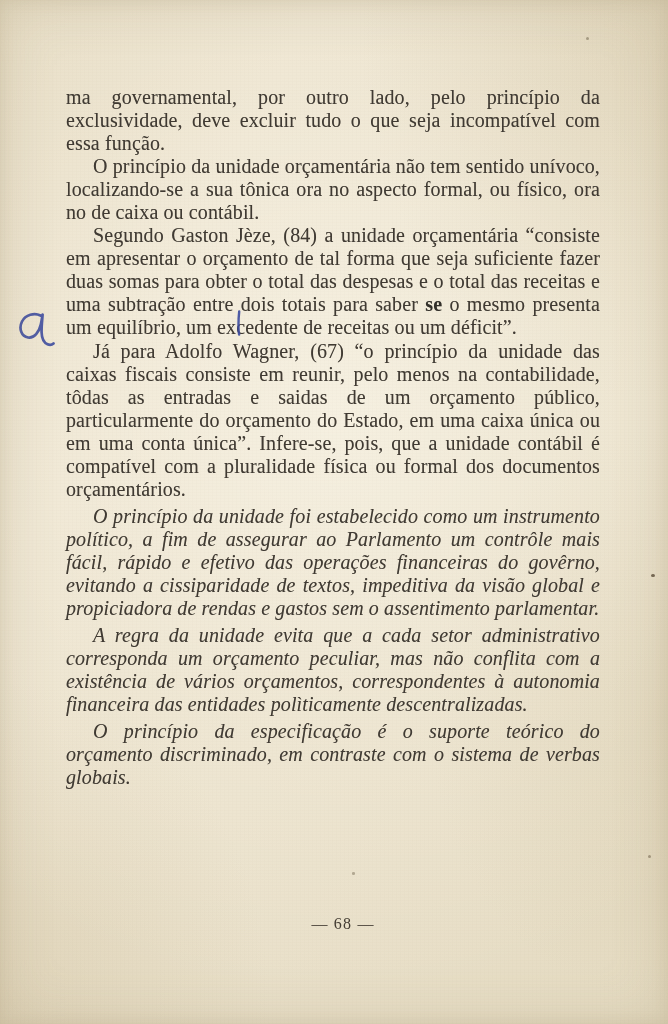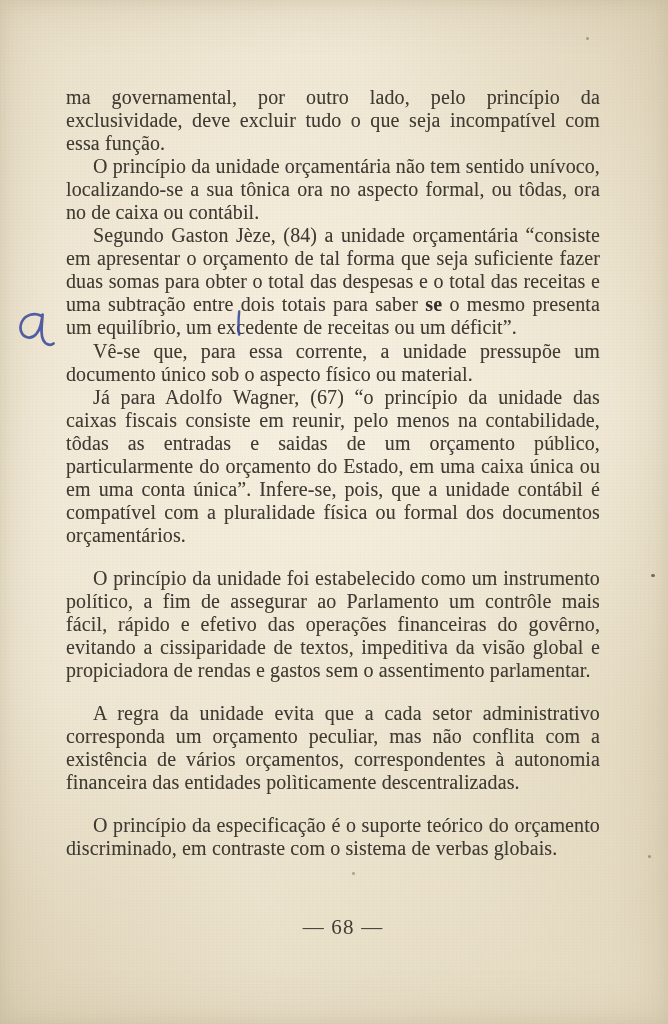--- a/index.html
+++ b/index.html
@@ -42,21 +42,21 @@
     color:#403a32;
     font-size:20px;
     line-height:23.05px;
     text-align:justify;
     text-justify:inter-word;
     letter-spacing:.12px;
     -webkit-font-smoothing:antialiased;
   }
   .column p{margin:0;}
   .column p.indent{text-indent:27px;}
-  .column p.gap-before{margin-top:20px;}
+  .column p.gap-before{margin-top:4px;font-style:italic;}
 
   
   .column{
     text-shadow:0 0 .45px rgba(64,58,50,0.30);
     filter:saturate(.92);
   }
   .ink-strong{color:#33302a;font-weight:600;letter-spacing:.2px;}
 
   
   .margin-note{
@@ -77,21 +77,21 @@
   .insert-mark svg{display:block;width:100%;height:100%;
     filter:blur(.20px) opacity(.90);}
 
   
   .folio{
     position:absolute;
     left:0;right:0;
     top:915px;
     text-align:center;
     color:#433c33;
-    font-size:21px;
+    font-size:16px;
     letter-spacing:1.2px;
     font-family:"Liberation Serif","DejaVu Serif",serif;
     padding-left:18px;
   }
 
   
   .speck{position:absolute;border-radius:50%;pointer-events:none;}
   .speck.s1{left:586px;top:37px;width:3px;height:3px;background:rgba(92,80,58,0.45);}
   .speck.s2{left:651px;top:574px;width:4px;height:3.4px;background:rgba(70,56,38,0.72);}
   .speck.s3{left:648px;top:855px;width:3px;height:3px;background:rgba(92,78,56,0.48);}
@@ -100,25 +100,24 @@
 </head>
 <body>
 
 <div class="page"></div>
 <div class="grain"></div>
 
 <div class="column">
 
   <p class="cont">ma governamental, por outro lado, pelo princípio da exclusividade, deve excluir tudo o que seja incompatível com essa função.</p>
 
-  <p class="indent">O princípio da unidade orçamentária não tem sentido unívoco, localizando-se a sua tônica ora no aspecto formal, ou tôdas, ora no de caixa ou contábil.</p>
+  <p class="indent">O princípio da unidade orçamentária não tem sentido unívoco, localizando-se a sua tônica ora no aspecto formal, ou físico, ora no de caixa ou contábil.</p>
 
   <p class="indent"><span>Segundo Gaston Jèze, (84) a unidade orçamentária “consiste em apresentar o orçamento de tal forma que seja suficiente fazer duas somas para obter o total das despesas e o total das receitas e uma subtração entre dois totais para saber </span><span class="ink-strong">se</span><span> o mesmo presenta um equilíbrio, um excedente de receitas ou um déficit”.</span></p>
 
-  <p class="indent">Vê-se que, para essa corrente, a unidade pressupõe um documento único sob o aspecto físico ou material.</p>
 
   <p class="indent">Já para Adolfo Wagner, (67) “o princípio da unidade das caixas fiscais consiste em reunir, pelo menos na contabilidade, tôdas as entradas e saidas de um orçamento público, particularmente do orçamento do Estado, em uma caixa única ou em uma conta única”. Infere-se, pois, que a unidade contábil é compatível com a pluralidade física ou formal dos documentos orçamentários.</p>
 
   <p class="indent gap-before">O princípio da unidade foi estabelecido como um instrumento político, a fim de assegurar ao Parlamento um contrôle mais fácil, rápido e efetivo das operações financeiras do govêrno, evitando a cissiparidade de textos, impeditiva da visão global e propiciadora de rendas e gastos sem o assentimento parlamentar.</p>
 
   <p class="indent gap-before">A regra da unidade evita que a cada setor administrativo corresponda um orçamento peculiar, mas não conflita com a existência de vários orçamentos, correspondentes à autonomia financeira das entidades polìticamente descentralizadas.</p>
 
   <p class="indent gap-before">O princípio da especificação é o suporte teórico do orçamento discriminado, em contraste com o sistema de verbas globais.</p>
 
 </div>

